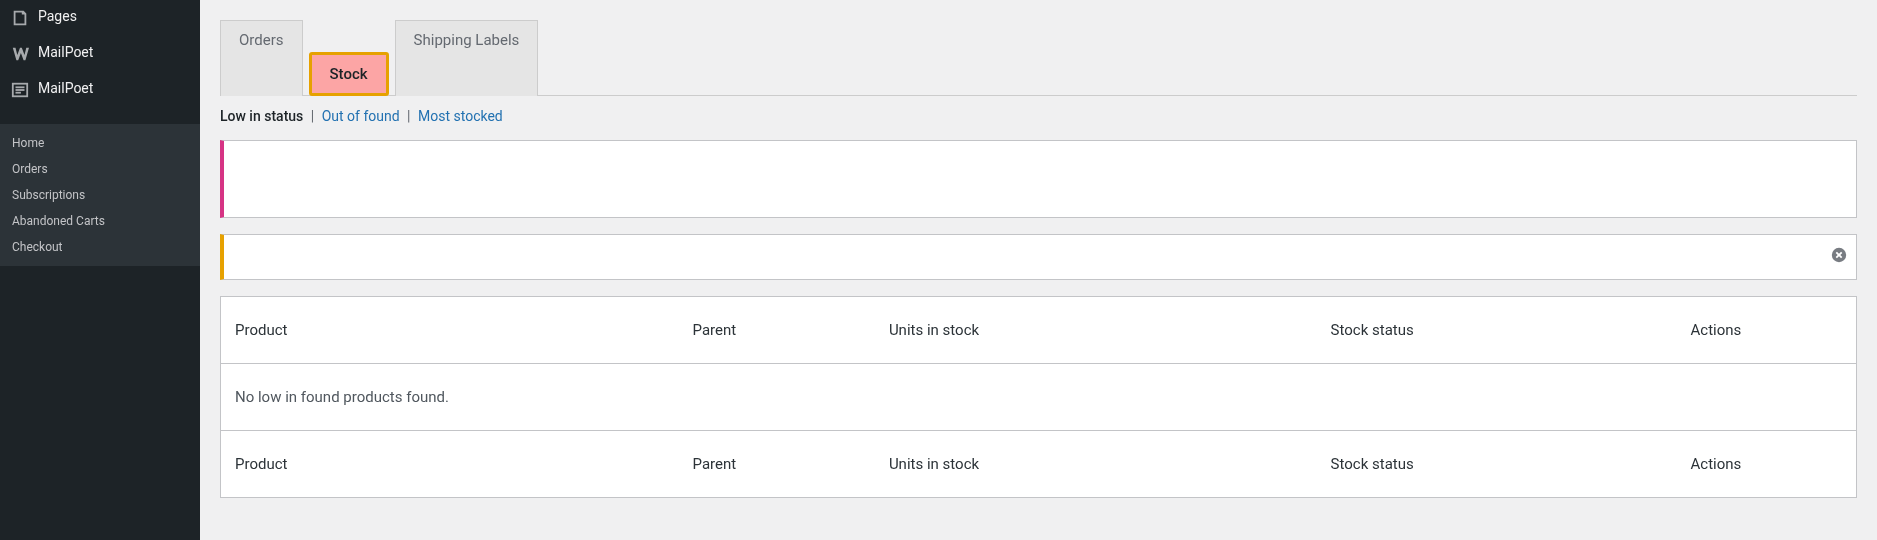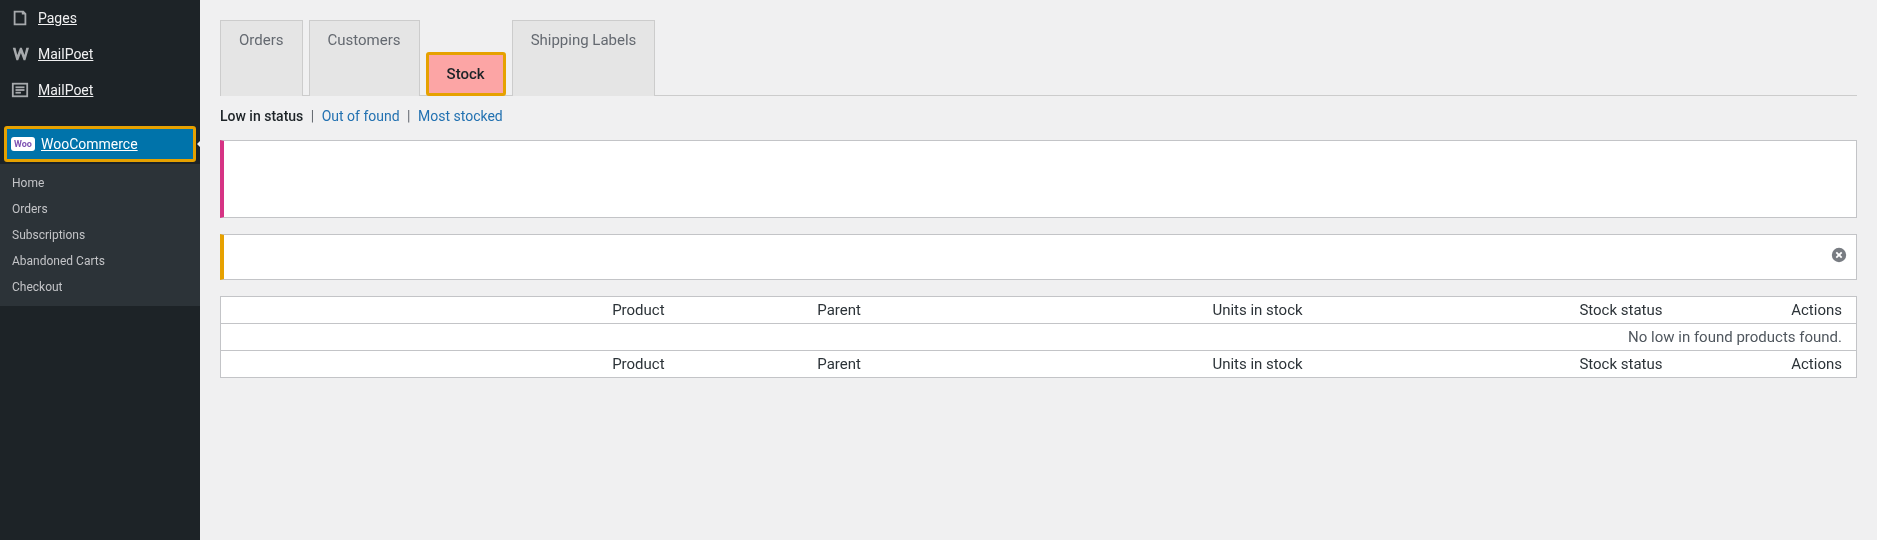--- a/index.html
+++ b/index.html
@@ -16,27 +16,26 @@
   
   .sidebar {
     width: 200px;
     background: #1d2327;
     color: #f0f0f1;
     flex: none;
     height: 100%;
   }
   .menu-item {
     display: flex;
-    align-items: center;
+    align-items: flex-start;
     padding: 8px 10px;
     color: #f0f0f1;
     cursor: pointer;
     font-size: 14px;
     position: relative;
-    text-decoration: underline;
   }
   .menu-item .icon {
     width: 20px;
     height: 20px;
     margin-right: 8px;
     display: flex;
     align-items: center;
     justify-content: center;
     color: #a7aaad;
   }
@@ -148,22 +147,22 @@
     font-size: 18px;
   }
   .table {
     width: 100%;
     border: 1px solid #c3c4c7;
     background: #fff;
     border-collapse: collapse;
     font-size: 15px;
   }
   .table th, .table td {
-    text-align: right;
-    padding: 4px 14px;
+    text-align: left;
+    padding: 24px 14px;
     font-weight: 400;
     color: #2c3338;
   }
   .table thead th, .table tfoot th {
     border-bottom: 1px solid #c3c4c7;
   }
   .table tfoot th {
     border-top: 1px solid #c3c4c7;
     border-bottom: none;
   }
@@ -202,41 +201,34 @@
           <line x1="5" y1="7" x2="15" y2="7" stroke="currentColor" stroke-width="2"></line>
           <line x1="5" y1="10" x2="15" y2="10" stroke="currentColor" stroke-width="2"></line>
           <line x1="5" y1="13" x2="11" y2="13" stroke="currentColor" stroke-width="2"></line>
         </svg>
     </span>
     <span>MailPoet</span>
   </div>
 
   <div style="height:16px"></div>
 
-  <div class="menu-item current highlight">
-    <span class="icon">
-      <span class="woo-icon">Woo</span>
-    </span>
-    <span>WooCommerce</span>
-  </div>
 
   <div class="submenu">
     <div class="submenu-item">Home</div>
     <div class="submenu-item">Orders</div>
     <div class="submenu-item">Subscriptions</div>
     <div class="submenu-item">Abandoned Carts</div>
     <div class="submenu-item">Checkout</div>
   </div>
 </div>
 
 <div class="main">
 
   <div class="tabs">
     <div class="tab">Orders</div>
-    <div class="tab">Customers</div>
     <div class="tab active highlight">Stock</div>
     <div class="tab">Shipping Labels</div>
   </div>
 
   <div class="subsub">
     <span class="current">Low in status</span>
     <span class="sep">|</span>
     <span class="link">Out of found</span>
     <span class="sep">|</span>
     <span class="link">Most stocked</span>

